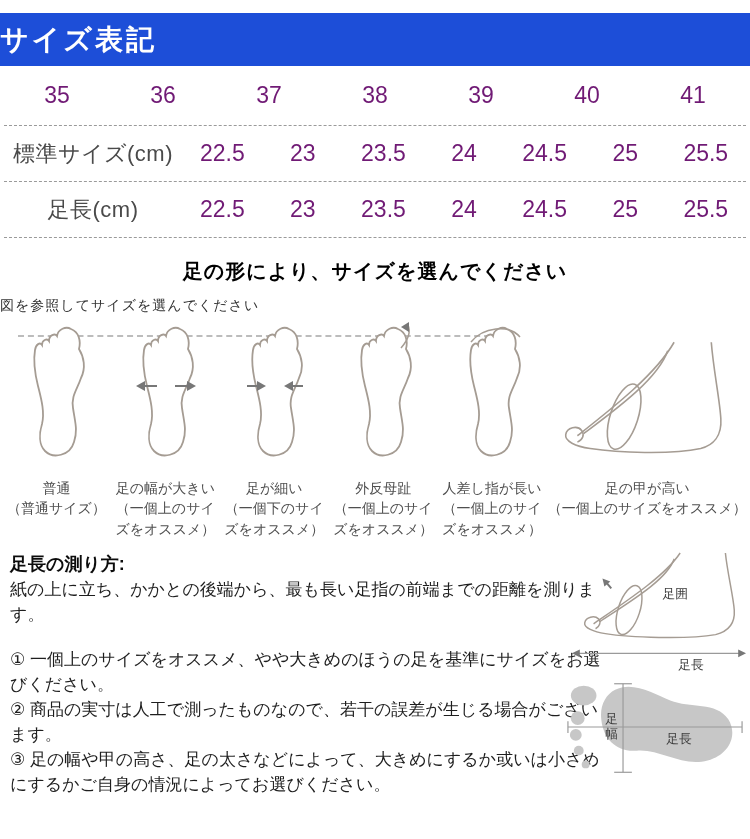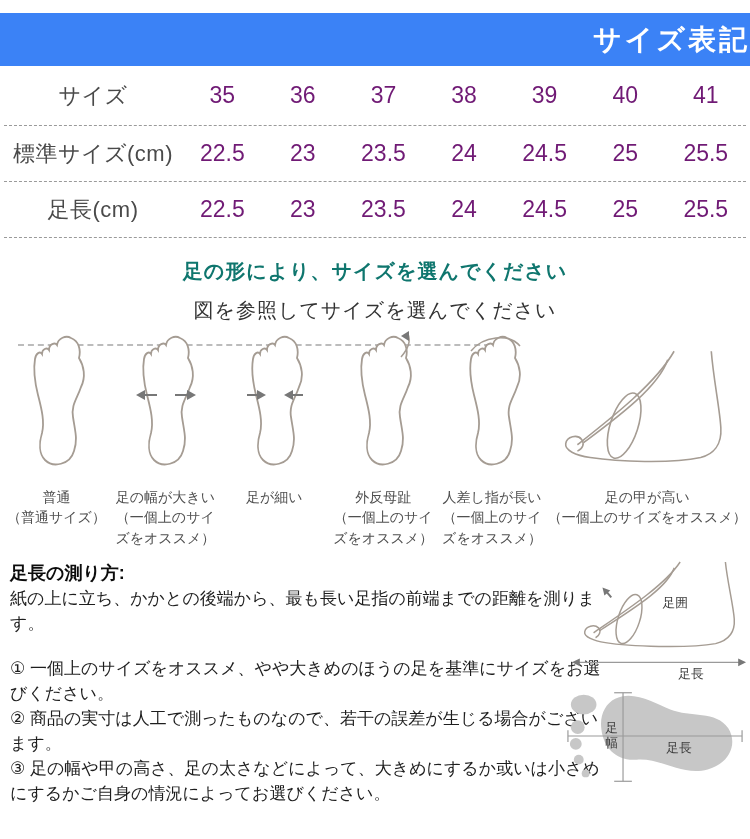--- a/index.html
+++ b/index.html
@@ -5,22 +5,22 @@
   * { margin:0; padding:0; box-sizing:border-box; }
   body {
     width:750px; height:839px; background:#ffffff;
     font-family:"Liberation Sans", "DejaVu Sans", sans-serif;
     color:#222; overflow:hidden;
   }
   .page { width:750px; height:839px; position:relative; background:#fff; }
 
   
   .header-bar {
-    margin-top:13px; height:53px; background:#3b82f6;
-    display:flex; align-items:center; justify-content:flex-end;
+    margin-top:13px; height:53px; background:#1d4ed8;
+    display:flex; align-items:center; justify-content:flex-start;
   }
   .header-bar .title {
     color:#fff; font-size:28px; font-weight:600; letter-spacing:3px;
   }
 
   
   .size-table { width:100%; padding:0 4px; }
   .trow {
     display:flex; align-items:center; height:56px;
     border-bottom:1px dashed #9a9a9a; color:#4a4a4a;
@@ -28,24 +28,24 @@
   .trow:first-child { height:60px; }
   .tlabel {
     width:178px; text-align:center; font-size:22px; color:#4a4a4a;
     letter-spacing:0.5px;
   }
   .tcell { flex:1; text-align:center; font-size:23px; color:#701a75; }
 
   
   .shape-heading {
     margin-top:20px; text-align:center; font-size:20px; font-weight:bold;
-    color:#0f766e; letter-spacing:1px;
+    color:#000000; letter-spacing:1px;
   }
   .shape-subheading {
-    margin-top:12px; text-align:center; font-size:20px; color:#333;
+    margin-top:12px; font-size:14px; color:#333;
     letter-spacing:1px;
   }
 
   
   .feet-row {
     position:relative; margin-top:7px; padding:0 2px;
     display:flex; align-items:stretch;
   }
   .toe-line {
     position:absolute; top:13px; left:18px; width:482px;
@@ -83,21 +83,20 @@
 <body>
 
 <div class="page">
 
   <div class="header-bar">
     <div class="title">サイズ表記</div>
   </div>
 
   <div class="size-table">
     <div class="trow">
-      <div class="tlabel">サイズ</div>
       <div class="tcell">35</div>
       <div class="tcell">36</div>
       <div class="tcell">37</div>
       <div class="tcell">38</div>
       <div class="tcell">39</div>
       <div class="tcell">40</div>
       <div class="tcell">41</div>
     </div>
     <div class="trow">
       <div class="tlabel">標準サイズ(cm)</div>
@@ -160,20 +159,21 @@
         <svg width="92" height="150" viewBox="0 0 90 150">
           <path class="outline" d="M24,26 C25,20 29,18 31,21 C31,16 36,14 38,17 C38,11 44,9 46,12 C47,5 55,2 60,5 C68,8 70,17 68,25 C73,33 75,44 70,54 C66,66 60,72 62,84 C64,98 67,106 63,118 C59,132 42,135 34,127 C28,121 28,110 31,100 C34,88 30,74 27,62 C24,50 22,38 24,26 Z"></path>
           <line class="arrow-stroke" x1="18" y1="62" x2="30" y2="62"></line>
           <polygon class="arrow-head" points="37,62 28,57 28,67"></polygon>
           <line class="arrow-stroke" x1="74" y1="62" x2="62" y2="62"></line>
           <polygon class="arrow-head" points="55,62 64,57 64,67"></polygon>
         </svg>
       </div>
       <div class="foot-caption">
         <div class="fname">足が細い</div>
+        <div class="fnote">（一個下のサイズをオススメ）</div>
       </div>
     </div>
 
     <div class="foot-fig">
       <div class="foot-art">
         <svg width="92" height="152" viewBox="0 -2 90 152">
           <path class="outline" d="M24,26 C25,20 29,18 31,21 C31,16 36,14 38,17 C38,11 44,9 46,12 C47,5 55,2 60,5 C68,8 70,17 68,25 C73,33 75,44 70,54 C66,66 60,72 62,84 C64,98 67,106 63,118 C59,132 42,135 34,127 C28,121 28,110 31,100 C34,88 30,74 27,62 C24,50 22,38 24,26 Z"></path>
           <path class="outline-thin" d="M63,24 C70,16 73,8 70,1"></path>
           <polygon class="arrow-head" points="71,-2 63,3 71,8"></polygon>
         </svg>

